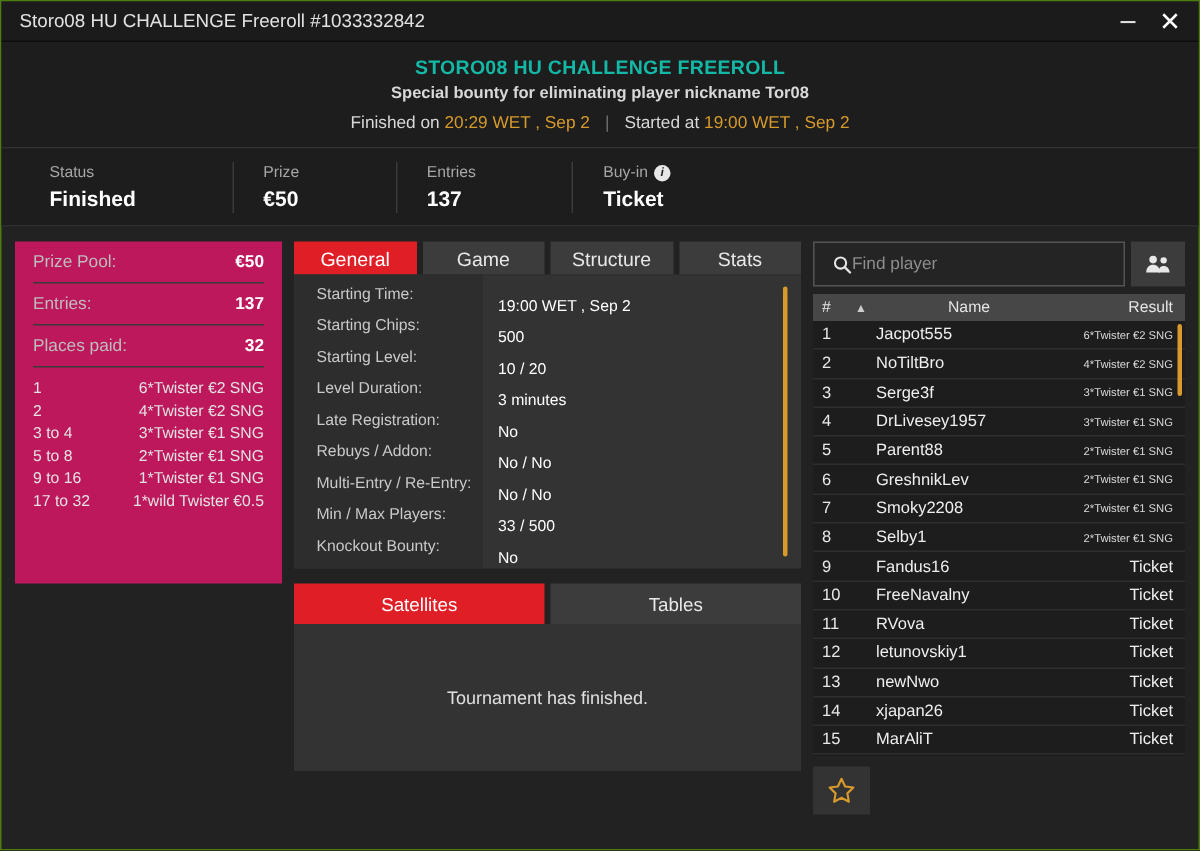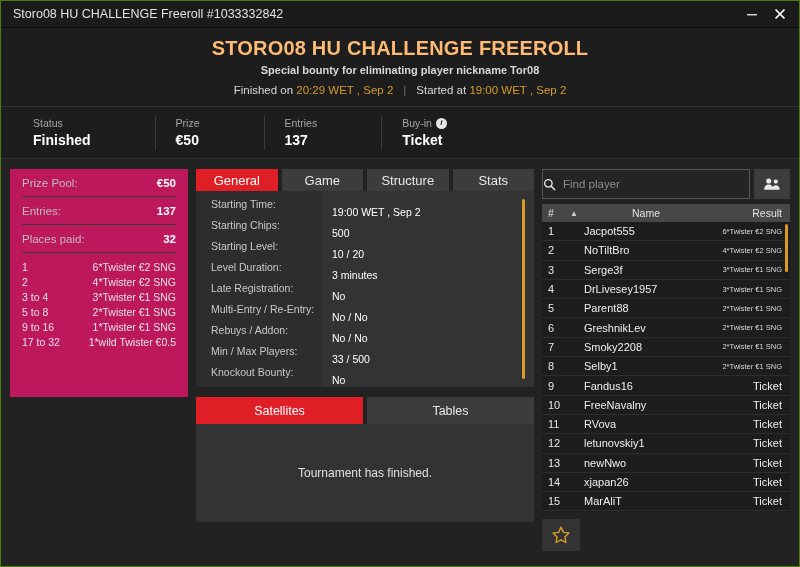--- a/index.html
+++ b/index.html
@@ -46,23 +46,23 @@
   .win-btn svg { display:block; }
 
   
   .header {
     background: #1d1d1d;
     padding: 9px 0 10px 0;
     text-align: center;
     border-bottom: 1px solid #323232;
   }
   .header-title {
-    font-size: 20px;
+    font-size: 13px;
     font-weight: bold;
-    color: #fdba74;
+    color: #14b8a6;
     letter-spacing: 0.2px;
   }
   .header-sub {
     font-size: 11px;
     font-weight: bold;
     color: #d8d8d8;
     margin-top: 4px;
   }
   .header-times {
     margin-top: 8px;
@@ -246,22 +246,21 @@
   .rightcol { width: 248px; flex: 0 0 248px; display: flex; flex-direction: column; }
 
   .searchrow { display: flex; gap: 4px; }
   .searchbox {
     flex: 1 1 auto;
     height: 30px;
     background: #242424;
     border: 1px solid #545454;
     display: flex;
     align-items: center;
-    padding: 0 0;
-    gap: 7px;
+    padding: 0 12px;
   }
   .search-ph { font-size: 11.5px; color: #8d8d8d; }
   .ppl-btn {
     width: 36px; height: 30px;
     background: #3c3c3c;
     display: flex; align-items: center; justify-content: center;
     cursor: default;
   }
 
   .listhead {
@@ -456,22 +455,22 @@
         <div class="tab">Stats</div>
       </div>
 
       <div class="tabpanel">
         <div class="tp-left">
           <div class="tp-line">Starting Time:</div>
           <div class="tp-line">Starting Chips:</div>
           <div class="tp-line">Starting Level:</div>
           <div class="tp-line">Level Duration:</div>
           <div class="tp-line">Late Registration:</div>
+          <div class="tp-line">Rebuys / Addon:</div>
           <div class="tp-line">Multi-Entry / Re-Entry:</div>
-          <div class="tp-line">Rebuys / Addon:</div>
           <div class="tp-line">Min / Max Players:</div>
           <div class="tp-line">Knockout Bounty:</div>
         </div>
         <div class="tp-right">
           <div class="tp-line">19:00 WET , Sep 2</div>
           <div class="tp-line">500</div>
           <div class="tp-line">10 / 20</div>
           <div class="tp-line">3 minutes</div>
           <div class="tp-line">No</div>
           <div class="tp-line">No / No</div>

